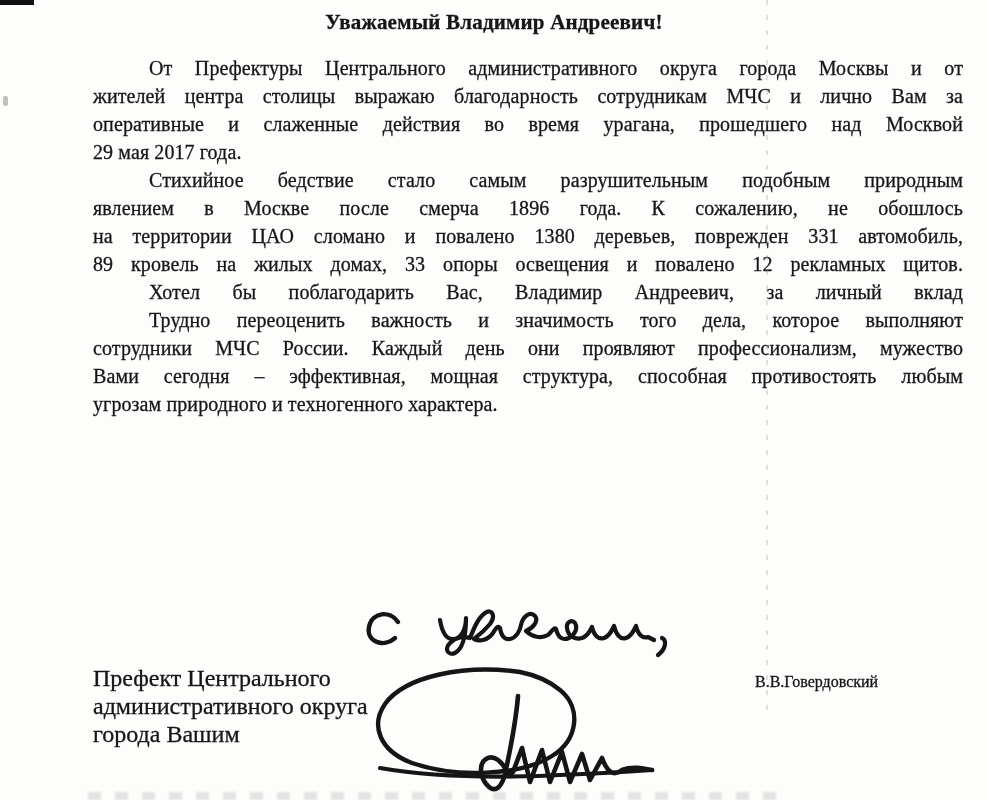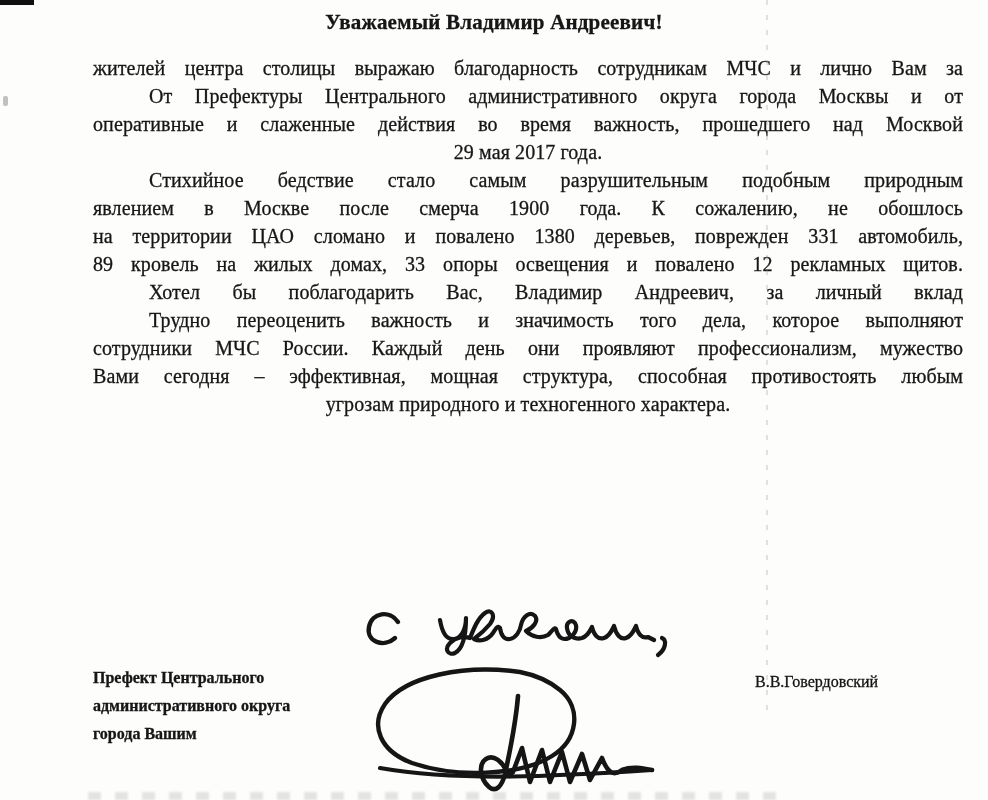--- a/index.html
+++ b/index.html
@@ -12,25 +12,25 @@
     position:absolute; top:10px; left:0; width:988px;
     text-align:center; font-weight:bold; font-size:21px; letter-spacing:.2px;
     -webkit-text-stroke:.3px #141414;
   }
   .body {
     position:absolute; top:54px; left:93px; width:870px;
     font-size:20px; line-height:28px;
   }
   .ln { -webkit-text-stroke:.3px #1a1a1a; letter-spacing:.1px; white-space:normal; }
   .fill { text-align:justify; text-align-last:justify; }
-  .short { text-align:center; }
+  .short { text-align:left; }
   .ind { padding-left:56px; }
   .sig-left {
     position:absolute; left:93px; top:664px; width:330px;
-    font-size:16px; line-height:28px; font-weight:bold;
+    font-size:24px; line-height:28px; font-weight:normal;
     -webkit-text-stroke:.3px #141414;
   }
   .sig-name {
     position:absolute; left:755px; top:673px;
     font-size:16px; font-weight:normal; -webkit-text-stroke:.3px #141414;
   }
   .closing-svg { position:absolute; left:352px; top:596px; z-index:4; }
   .signature-svg { position:absolute; left:350px; top:656px; z-index:5; }
   .vh { position:absolute; width:1px; height:1px; overflow:hidden; clip-path:inset(50%); white-space:nowrap; }
   .scan-vline {
@@ -47,27 +47,27 @@
   svg path { fill:none; stroke:#151515; stroke-linecap:round; stroke-linejoin:round; }
 </style>
 </head>
 <body>
 
 <div class="page">
 
   <div class="salutation">Уважаемый Владимир Андреевич!</div>
 
   <div class="body">
+    <div class="ln fill ind">От Префектуры Центрального административного округа города Москвы и от</div>
     <div class="ln fill">жителей центра столицы выражаю благодарность сотрудникам МЧС и лично Вам за</div>
-    <div class="ln fill ind">От Префектуры Центрального административного округа города Москвы и от</div>
-    <div class="ln fill">оперативные и слаженные действия во время важность, прошедшего над Москвой</div>
+    <div class="ln fill">оперативные и слаженные действия во время урагана, прошедшего над Москвой</div>
     <div class="ln short">29 мая 2017 года.</div>
 
     <div class="ln fill ind">Стихийное бедствие стало самым разрушительным подобным природным</div>
-    <div class="ln fill">явлением в Москве после смерча 1900 года. К сожалению, не обошлось</div>
+    <div class="ln fill">явлением в Москве после смерча 1896 года. К сожалению, не обошлось</div>
     <div class="ln fill">на территории ЦАО сломано и повалено 1380 деревьев, поврежден 331 автомобиль,</div>
     <div class="ln fill">89 кровель на жилых домах, 33 опоры освещения и повалено 12 рекламных щитов.</div>
 
     <div class="ln fill ind">Хотел бы поблагодарить Вас, Владимир Андреевич, за личный вклад</div>
 
     <div class="ln fill ind">Трудно переоценить важность и значимость того дела, которое выполняют</div>
     <div class="ln fill">сотрудники МЧС России. Каждый день они проявляют профессионализм, мужество</div>
     <div class="ln fill">Вами сегодня – эффективная, мощная структура, способная противостоять любым</div>
     <div class="ln short">угрозам природного и техногенного характера.</div>
   </div>

